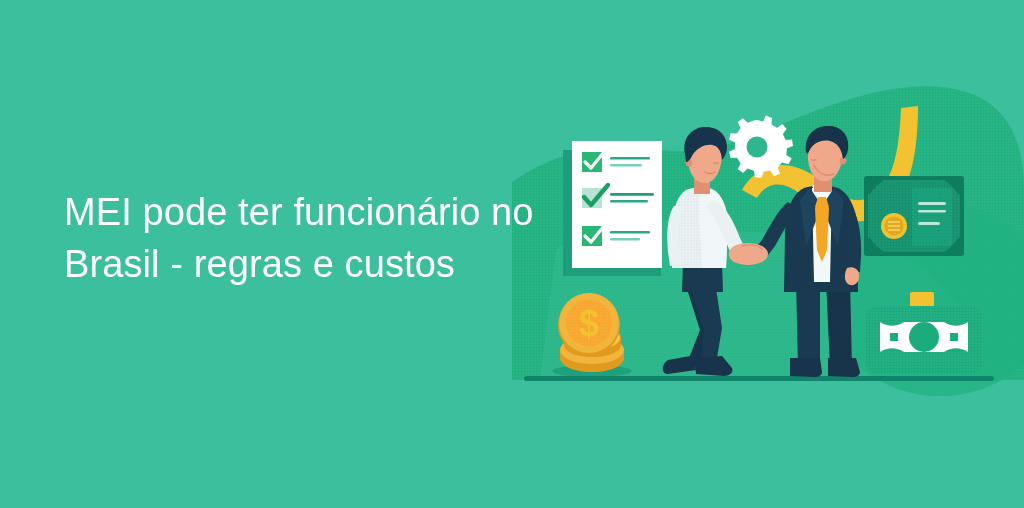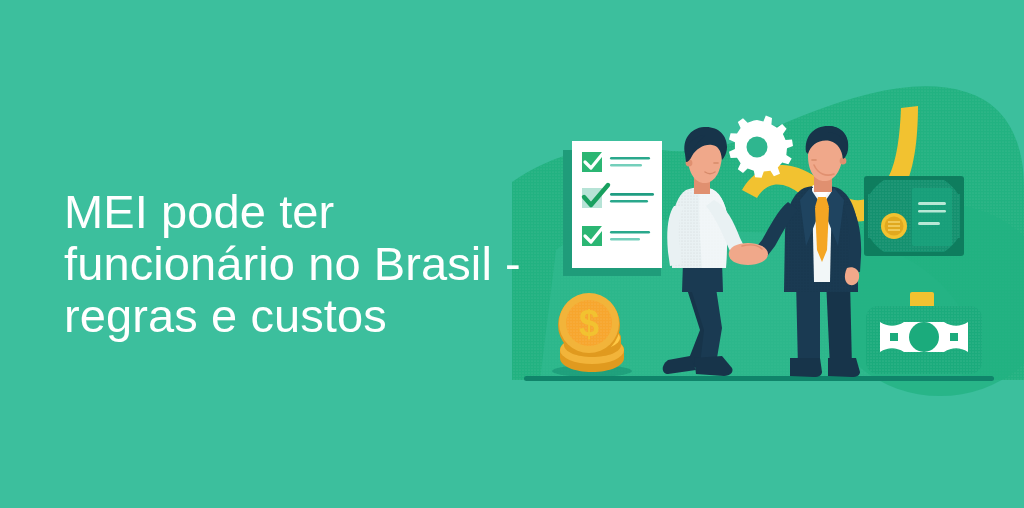--- a/index.html
+++ b/index.html
@@ -24,21 +24,21 @@
     display: block;
   }
   #headline {
     position: absolute;
     left: 64px;
     top: 186px;
     width: 470px;
     margin: 0;
     color: #ffffff;
     font-family: "Liberation Sans", sans-serif;
-    font-size: 47px;
+    font-size: 38px;
     font-weight: 400;
     line-height: 52px;
     letter-spacing: 0.1px;
     white-space: pre-line;
   }
 </style>
 </head>
 <body>
 
 <div id="banner">

